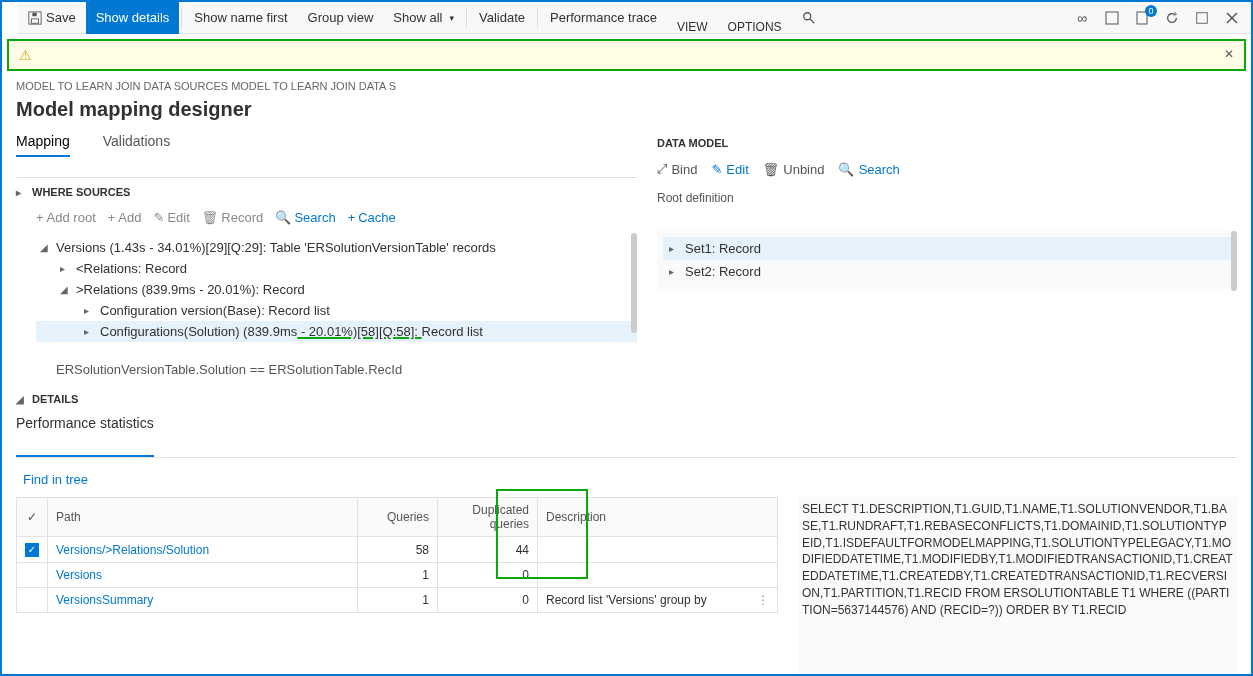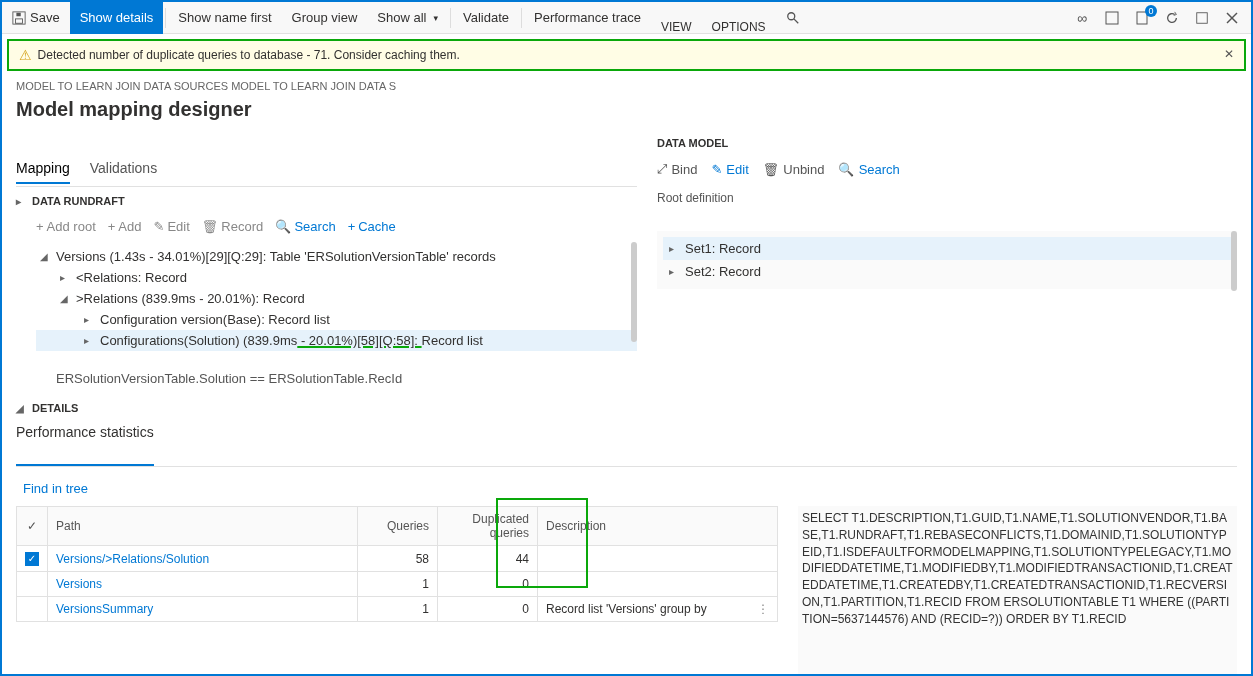--- a/index.html
+++ b/index.html
@@ -1,38 +1,38 @@
 <!DOCTYPE html>
 <html><head>
 <meta charset="utf-8">
 <style>
 * { box-sizing: border-box; margin: 0; padding: 0; }
 body { font-family: "Segoe UI", Arial, sans-serif; font-size: 13px; color: #323130; background: #fff; width: 1253px; height: 676px; border: 2px solid #0078d4; overflow: hidden; position: relative; }
-.toolbar { display: flex; align-items: center; height: 32px; border-bottom: 1px solid #e1e1e1; background: #f8f8f8; }
+.toolbar { display: flex; align-items: center; height: 32px; border-bottom: 1px solid #e1e1e1; background: #f8f8f8; margin-left: 16px; }
 .toolbar-item { display: flex; align-items: center; padding: 0 10px; height: 32px; cursor: pointer; font-size: 13px; gap: 4px; }
 .toolbar-item.active { background: #0078d4; color: #fff; }
 .toolbar-item.caps { text-transform: uppercase; font-size: 12px; align-items: flex-end; }
 .toolbar-divider { width: 1px; height: 20px; background: #ddd; margin: 0 2px; }
 .tb-right { margin-left: auto; display: flex; align-items: center; gap: 12px; padding-right: 10px; }
 .tb-icon { width: 18px; height: 18px; display: flex; align-items: center; justify-content: center; cursor: pointer; font-size: 14px; color: #555; }
 .badge-count { position: relative; }
 .badge-count .bubble { position: absolute; top: -4px; right: -6px; background: #0078d4; color: #fff; border-radius: 50%; font-size: 9px; width: 12px; height: 12px; display: flex; align-items: center; justify-content: center; }
 
 .notification { margin: 5px; border: 2px solid #0aa80a; background: #fffde5; display: flex; align-items: center; padding: 6px 10px; font-size: 12px; position: relative; }
 .notification .warn { color: #d4a017; margin-right: 6px; font-size: 14px; }
 .notification .close { position: absolute; right: 10px; top: 6px; cursor: pointer; color: #555; }
 
 .breadcrumb { padding: 4px 14px; font-size: 11px; color: #666; }
 .page-title { padding: 2px 14px 8px; font-size: 20px; font-weight: 600; }
 
 .main { display: flex; padding: 0 14px; gap: 20px; }
 .left { flex: 1; min-width: 0; }
 .right { width: 580px; }
 
-.tabs { display: flex; gap: 20px; border-bottom: 1px solid #e1e1e1; padding-bottom: 2px; margin-top: 27px; }
+.tabs { display: flex; gap: 33px; border-bottom: 1px solid #e1e1e1; padding-bottom: 20px; }
 .tab { padding: 4px 0 6px; cursor: pointer; font-size: 14px; color: #555; }
 .tab.active { color: #000; border-bottom: 2px solid #0078d4; font-weight: 400; }
 
 .section-header { display: flex; align-items: center; gap: 6px; font-size: 11px; font-weight: 600; padding: 8px 0 4px; color: #323130; }
 .ds-actions { display: flex; gap: 12px; padding: 8px 0 8px 20px; color: #888; font-size: 13px; }
 .ds-actions .link { color: #0078d4; }
 .ds-actions .action { display: flex; align-items: center; gap: 3px; }
 
 .tree { padding: 4px 0 10px 20px; font-size: 13px; }
 .tree-row { display: flex; align-items: center; padding: 3px 0 3px 4px; gap: 6px; }
@@ -155,36 +155,35 @@
       <svg width="12" height="12" viewBox="0 0 12 12">
           <line x1="1" y1="1" x2="11" y2="11" stroke="#555" stroke-width="1.5"></line>
           <line x1="11" y1="1" x2="1" y2="11" stroke="#555" stroke-width="1.5"></line>
         </svg>
     </span>
   </div>
 </div>
 
 <div class="notification">
   <span class="warn">⚠</span>
-  <span>Detected number of duplicate queries to database - 71. Consider caching them.</span>
   <span class="close">✕</span>
 </div>
 
 <div class="breadcrumb">MODEL TO LEARN JOIN DATA SOURCES MODEL TO LEARN JOIN DATA S</div>
 <div class="page-title">Model mapping designer</div>
 
 <div class="main">
   <div class="left">
     <div class="tabs">
       <div class="tab active">Mapping</div>
       <div class="tab">Validations</div>
     </div>
     <div class="section-header">
       <span class="caret">▸</span>
-      <span>DATA RUNDRAFT</span>
+      <span>WHERE SOURCES</span>
     </div>
     <div class="ds-actions">
       <span class="action">+ <span>Add root</span></span>
       <span class="action">+ <span>Add</span></span>
       <span class="action">✎ <span>Edit</span></span>
       <span class="action">🗑 <span>Record</span></span>
       <span class="action link">🔍 <span>Search</span></span>
       <span class="action link">+ <span>Cache</span></span>
     </div>
     <div class="tree-wrap">

